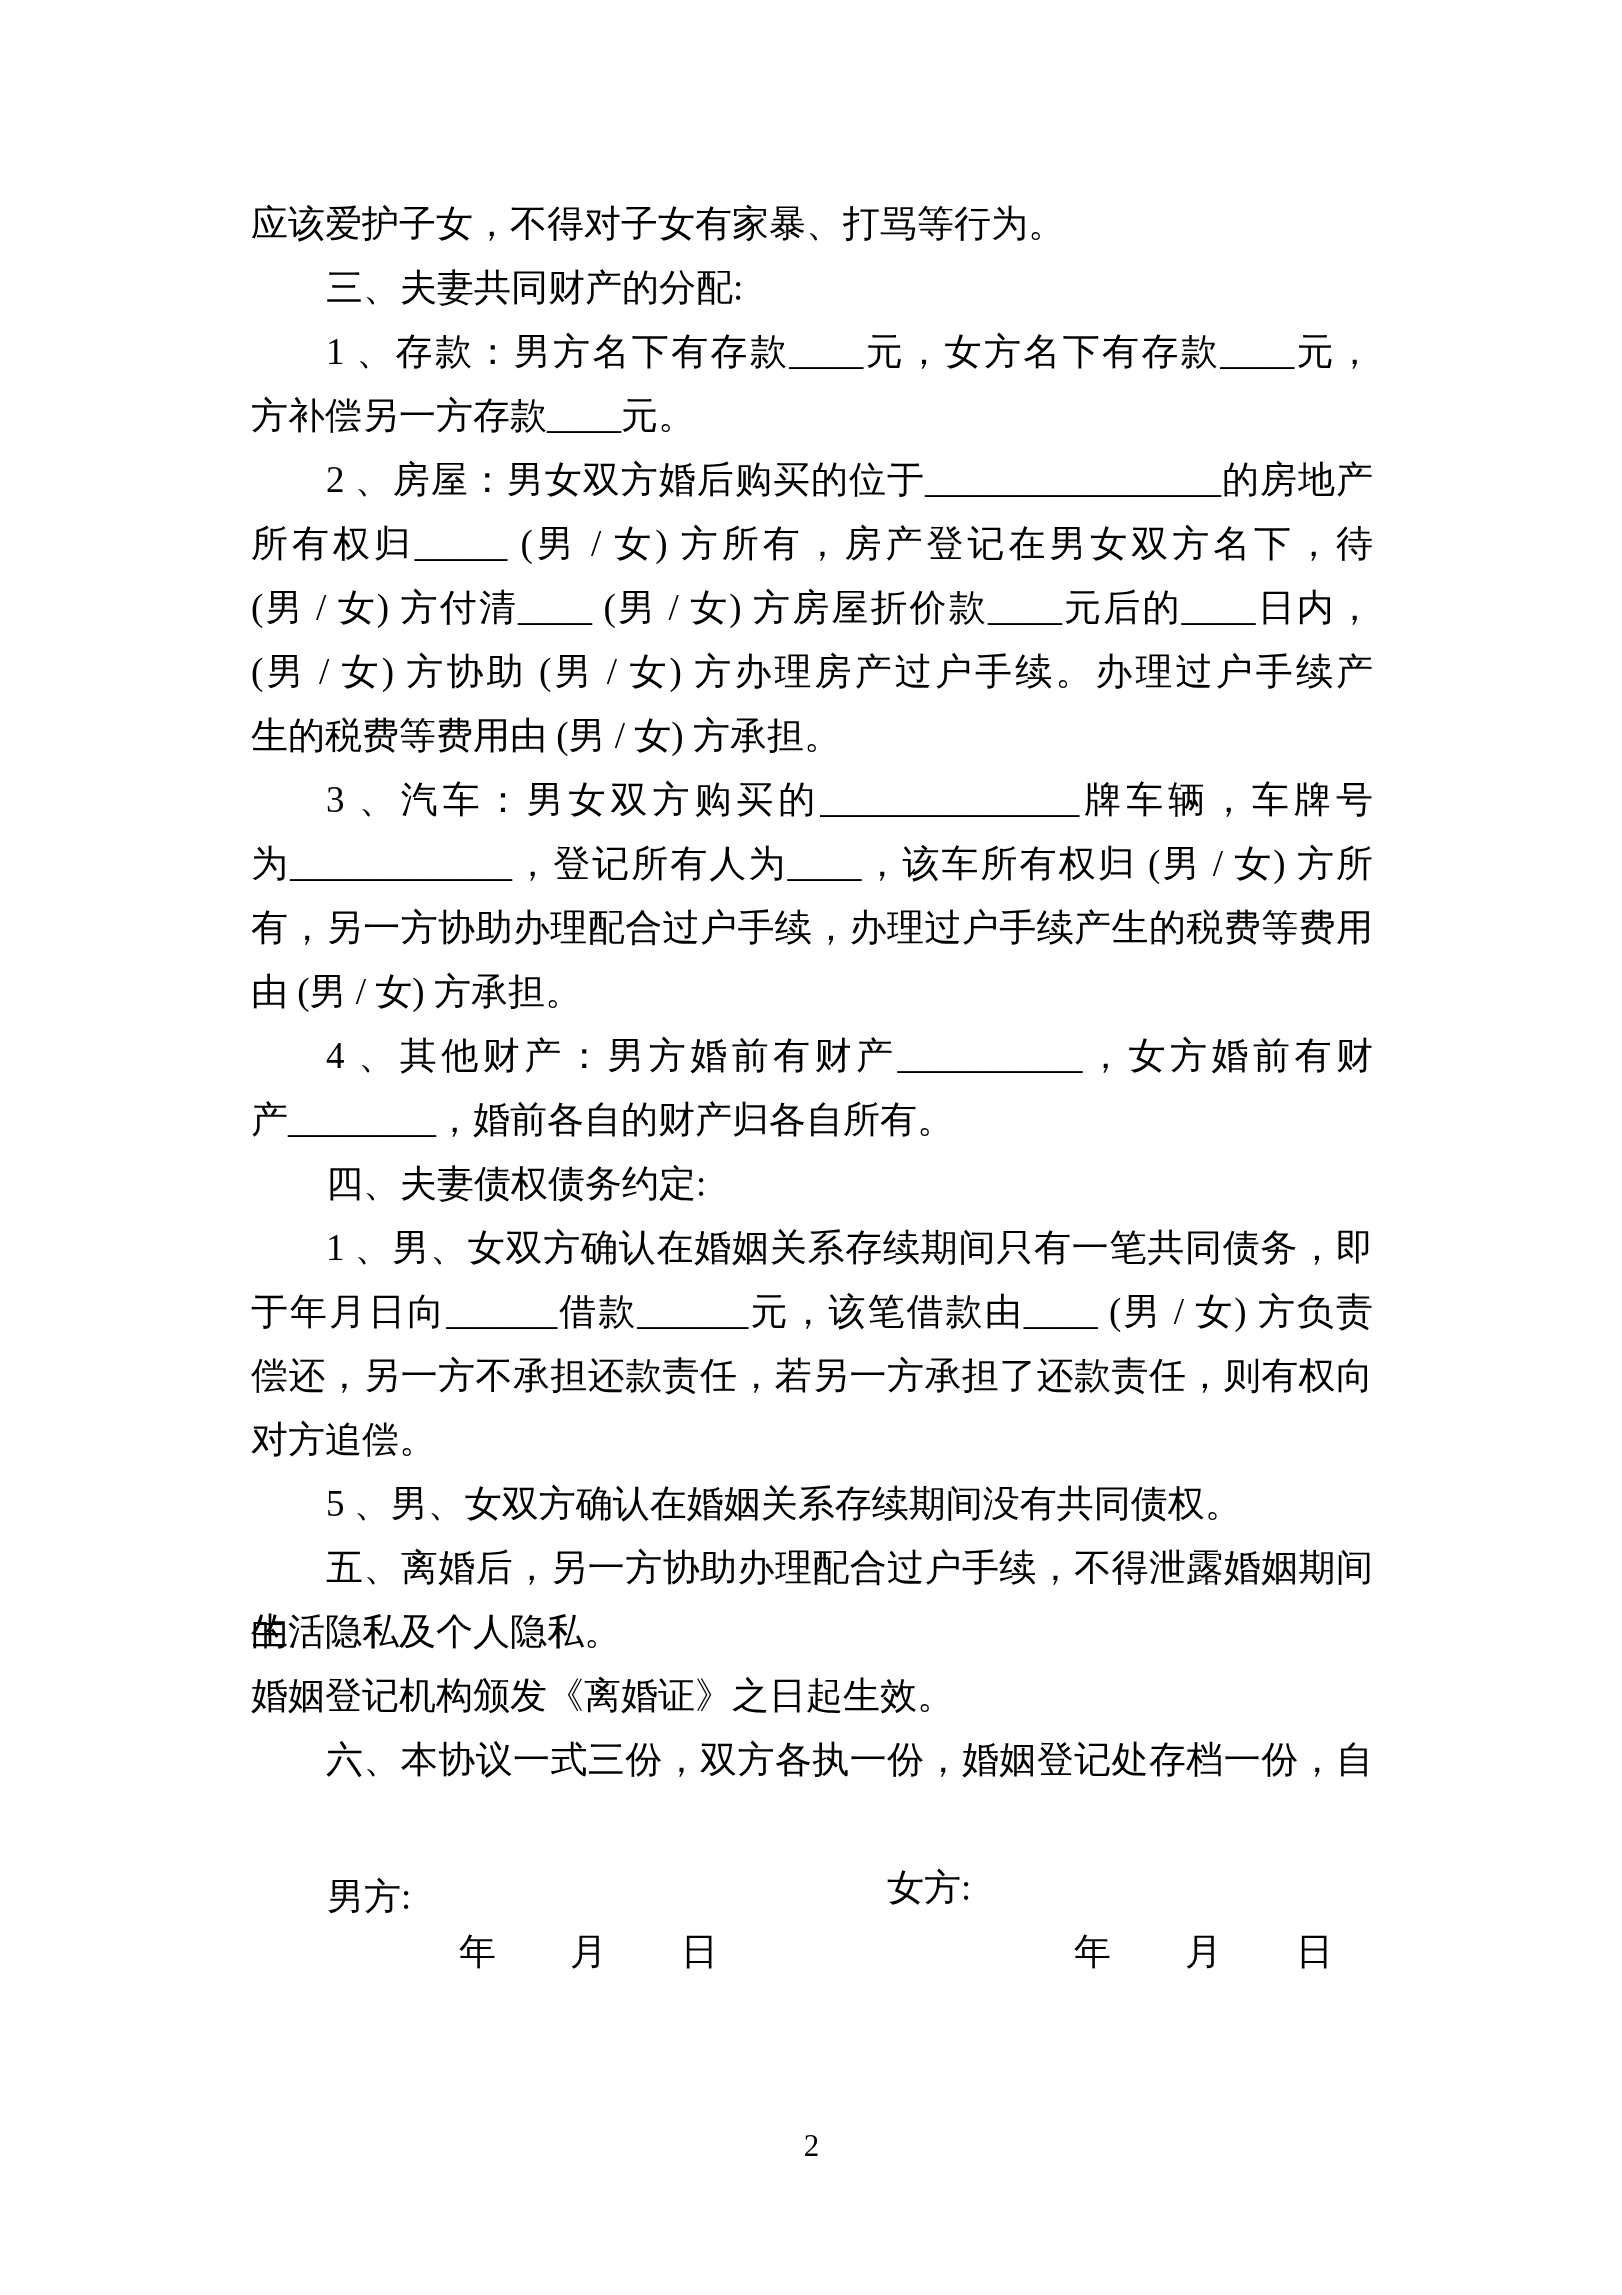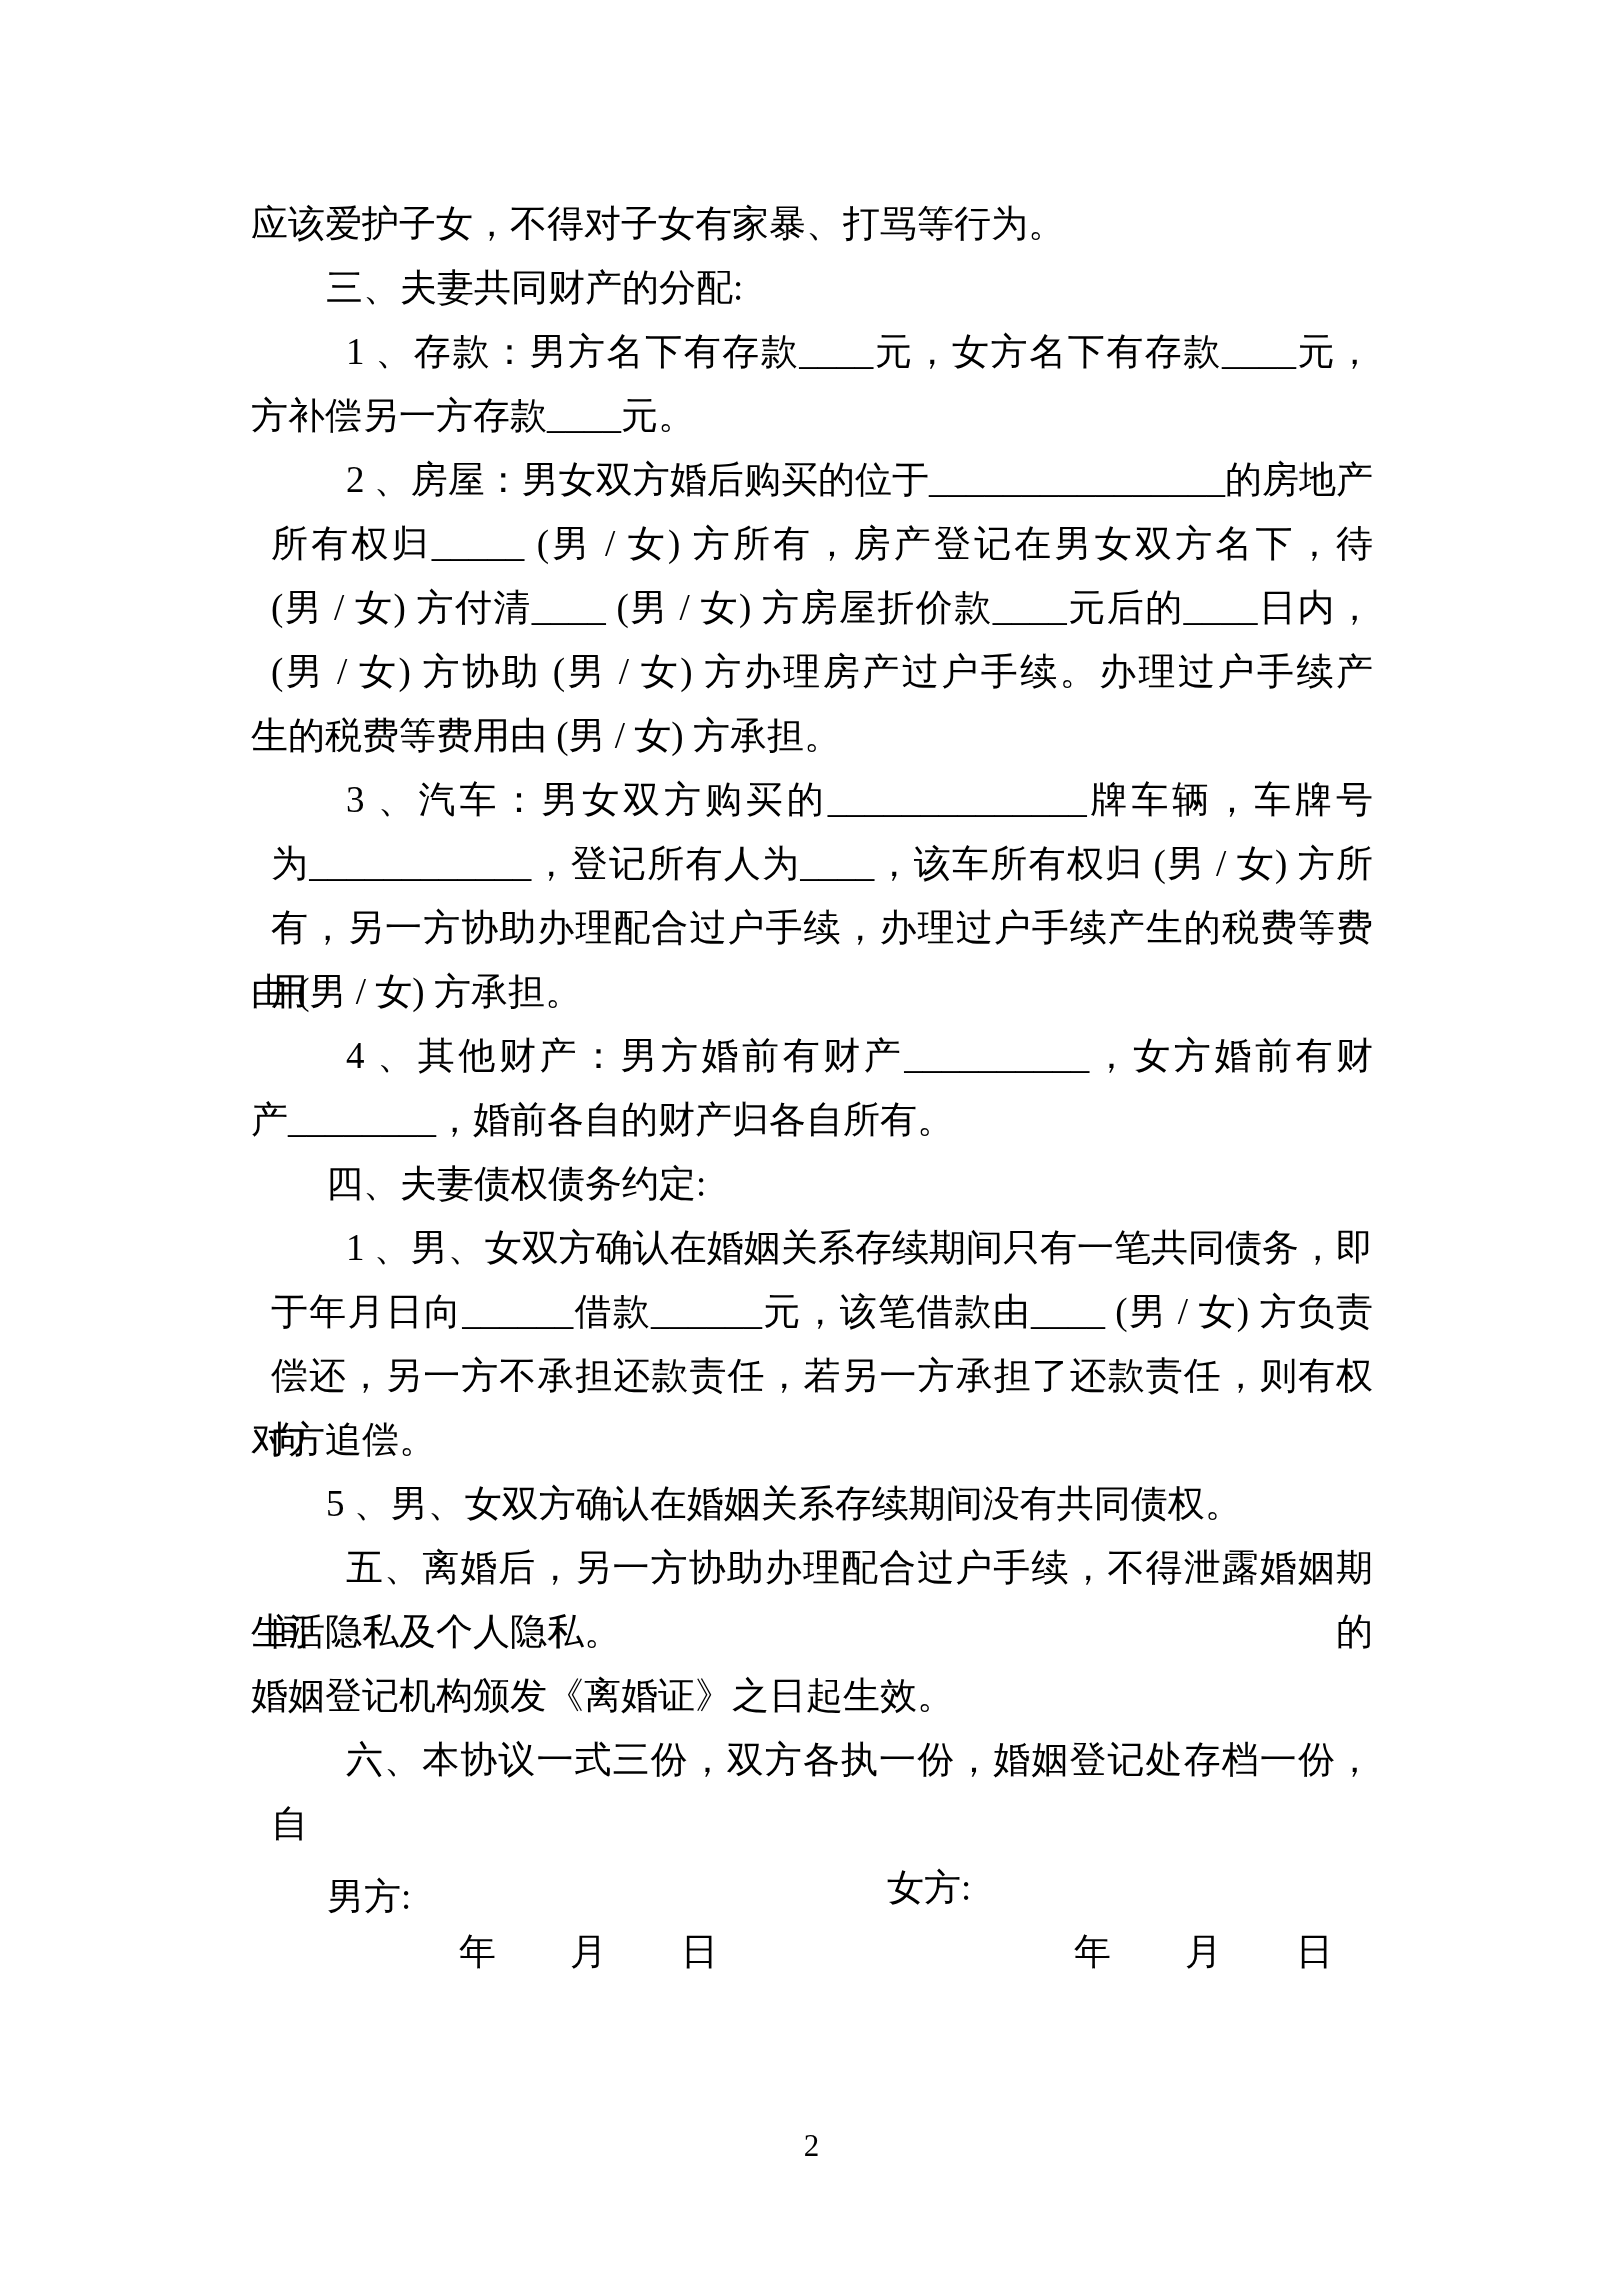--- a/index.html
+++ b/index.html
@@ -29,21 +29,20 @@
     height: 64px;
     line-height: 64px;
     font-size: 37px;
     letter-spacing: 0;
     position: relative;
   }
   .ind { text-indent: 75px; }
   .fill {
     text-align: justify;
     text-align-last: justify;
-    margin-left: 20px;
   }
   .blank { height: 64px; }
   .sigline { height: 64px; position: relative; }
   .sig-male  { position: absolute; left: 76px;  top: 9px; line-height: 64px; font-size: 37px; text-align: center; }
   .sig-female{ position: absolute; left: 636px; top: 0; line-height: 64px; font-size: 37px; }
   .date-left { position: absolute; left: 208px;  top: 0; line-height: 64px; font-size: 37px; }
   .date-right{ position: absolute; left: 823px; top: 0; line-height: 64px; font-size: 37px; }
   .footer {
     position: absolute;
     left: 0; top: 2128px;

